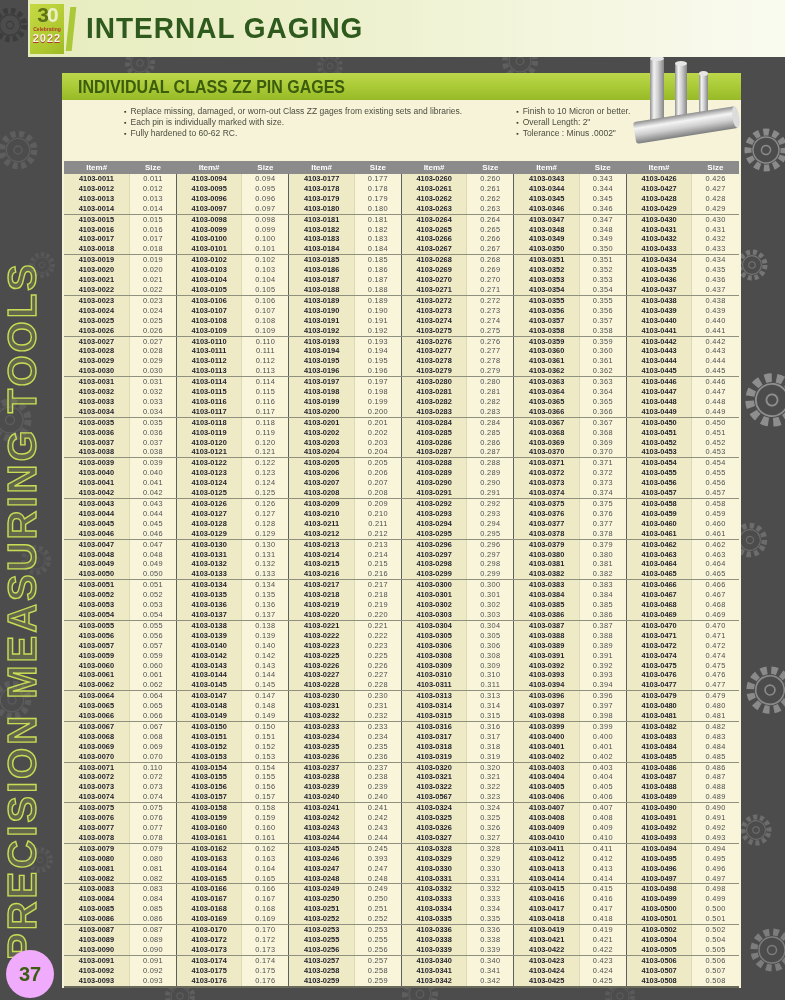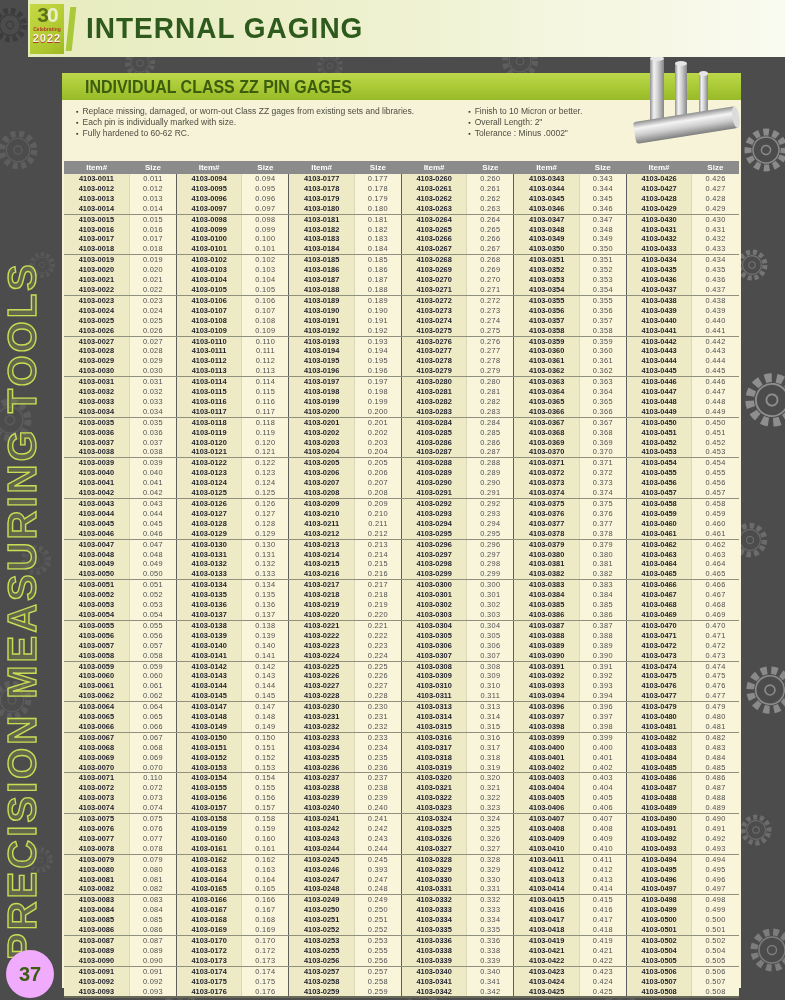--- a/index.html
+++ b/index.html
@@ -37,27 +37,27 @@
     letter-spacing:1px; transform:scaleY(1.05);
   }
   
   .panel {
     position:absolute; left:62px; top:73px; width:679px; height:915px;
     background:#f6f3d8; z-index:1;
   }
   .section-bar {
     height:27px; width:100%;
     background:linear-gradient(180deg,#bcd74b 0%,#a8c934 55%,#98ba28 100%);
-    display:flex; align-items:center; padding-left:23px;
+    display:flex; align-items:center; padding-left:16px;
   }
   .section-bar span {
     font-size:17px; font-weight:bold; color:#3c5c0e;
     transform:scale(0.94,1.12); transform-origin:left center; letter-spacing:0px;
   }
-  .bullets-row { display:flex; padding:6px 0 4px 14px; height:39px; }
+  .bullets-row { display:flex; padding:6px 0 4px 14px; height:39px;margin-left:48px; }
   .bullets { list-style:none; }
   .bullets li {
     font-size:8.5px; color:#4d4d40; line-height:11px; white-space:nowrap;
   }
   .bullets li::before { content:"▪"; color:#3c3c30; margin-right:4px; font-size:7px; }
   .bullets.right { margin-left:54px; }
   
   .pins { position:absolute; left:578px; top:-21px; width:130px; height:110px; z-index:3; }
   .pin-v { position:absolute; background:linear-gradient(90deg,#8f8f8f 0%,#f2f2f2 28%,#d2d2d2 55%,#868686 100%); border-radius:2px; }
   .pin-v::before { content:""; position:absolute; top:-2px; left:0; right:0; height:5px; border-radius:50%; background:#e6e6e6; }
@@ -837,34 +837,20 @@
             <td class="size">0.140</td>
             <td class="item">4103-0223</td>
             <td class="size">0.223</td>
             <td class="item">4103-0306</td>
             <td class="size">0.306</td>
             <td class="item">4103-0389</td>
             <td class="size">0.389</td>
             <td class="item">4103-0472</td>
             <td class="size">0.472</td>
           </tr>
-          <tr class="group-end">
-            <td class="item">4103-0058</td>
-            <td class="size">0.058</td>
-            <td class="item">4103-0141</td>
-            <td class="size">0.141</td>
-            <td class="item">4103-0224</td>
-            <td class="size">0.224</td>
-            <td class="item">4103-0307</td>
-            <td class="size">0.307</td>
-            <td class="item">4103-0390</td>
-            <td class="size">0.390</td>
-            <td class="item">4103-0473</td>
-            <td class="size">0.473</td>
-          </tr>
           <tr>
             <td class="item">4103-0059</td>
             <td class="size">0.059</td>
             <td class="item">4103-0142</td>
             <td class="size">0.142</td>
             <td class="item">4103-0225</td>
             <td class="size">0.225</td>
             <td class="item">4103-0308</td>
             <td class="size">0.308</td>
             <td class="item">4103-0391</td>
@@ -1054,21 +1040,21 @@
             <td class="item">4103-0488</td>
             <td class="size">0.488</td>
           </tr>
           <tr class="group-end">
             <td class="item">4103-0074</td>
             <td class="size">0.074</td>
             <td class="item">4103-0157</td>
             <td class="size">0.157</td>
             <td class="item">4103-0240</td>
             <td class="size">0.240</td>
-            <td class="item">4103-0323</td>
+            <td class="item">4103-0567</td>
             <td class="size">0.323</td>
             <td class="item">4103-0406</td>
             <td class="size">0.406</td>
             <td class="item">4103-0489</td>
             <td class="size">0.489</td>
           </tr>
           <tr>
             <td class="item">4103-0075</td>
             <td class="size">0.075</td>
             <td class="item">4103-0158</td>

